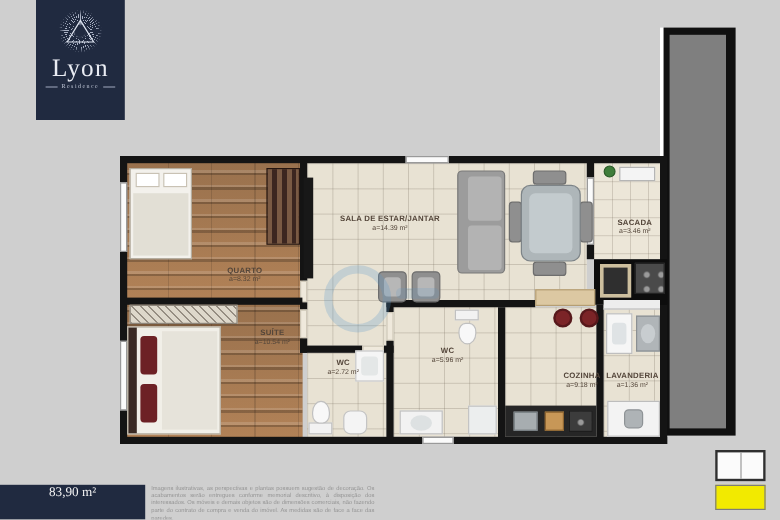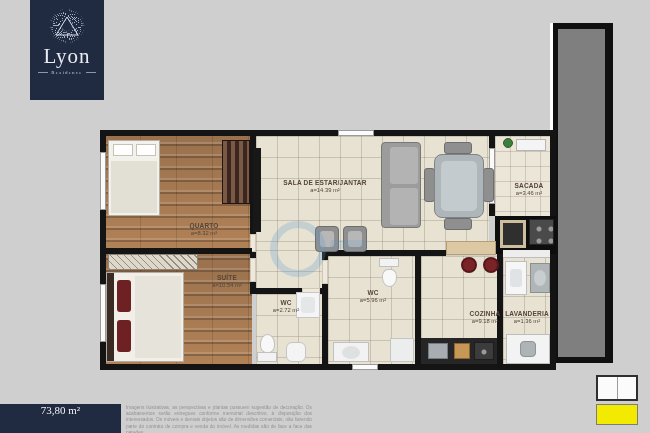--- a/index.html
+++ b/index.html
@@ -244,15 +244,15 @@
 </div>
 
 <div>
   <div class="abs" style="left:596px;top:375px;width:42px;height:26px;background:#fbfbfb;border:2px solid #2f2f2f;box-sizing:border-box;">
     <div class="abs" style="left:19px;top:0;width:1px;height:22px;background:#9b9b9b;"></div>
   </div>
   <div class="abs" style="left:596px;top:404px;width:42px;height:21px;background:#f2ea00;border:1px solid #7c7c7c;box-sizing:border-box;"></div>
 </div>
 
 <div class="footer-bar">
-  <div class="footer-area">73,80 m²</div>
+  <div class="footer-area">83,90 m²</div>
 </div>
 <div class="disclaimer">Imagens ilustrativas, as perspectivas e plantas possuem sugestão de decoração. Os acabamentos serão entregues conforme memorial descritivo, à disposição dos interessados. Os móveis e demais objetos são de dimensões comerciais, não fazendo parte do contrato de compra e venda do imóvel. As medidas são de face a face das paredes.</div>
 
 </body></html>

